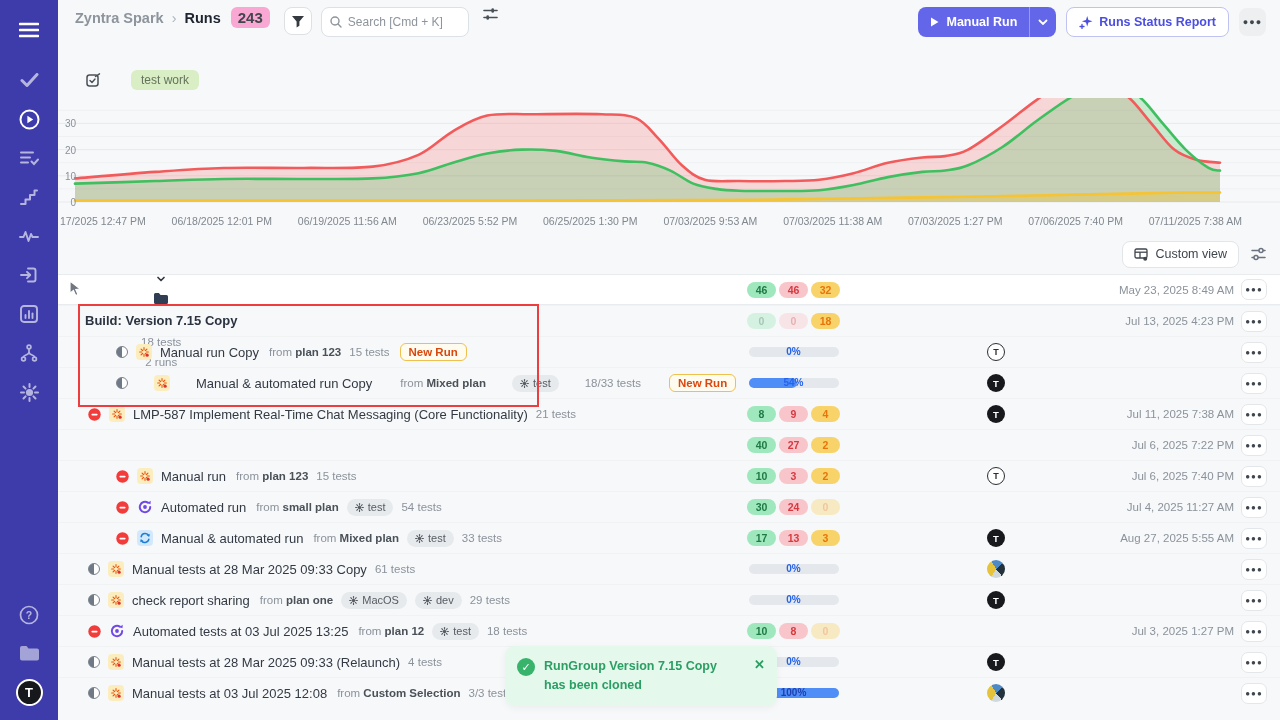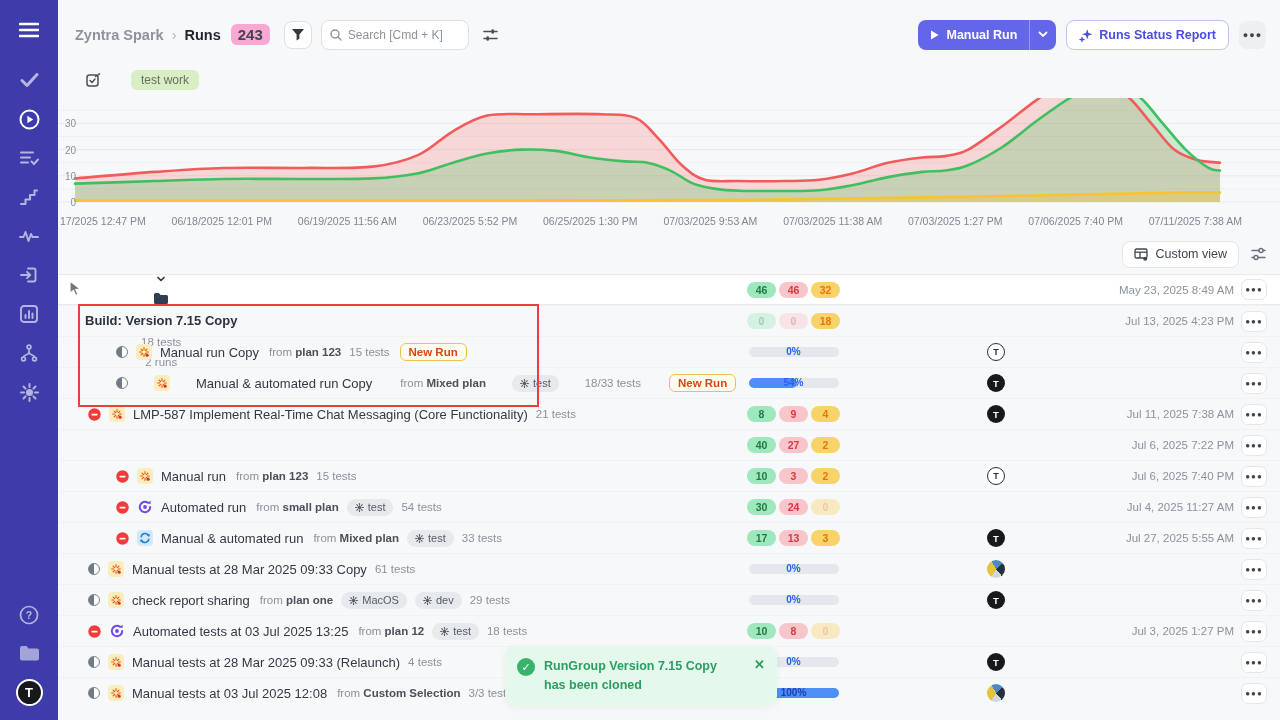--- a/index.html
+++ b/index.html
@@ -11,21 +11,21 @@
   #sidebar .icn { width:24px; height:24px; display:flex; align-items:center; justify-content:center; opacity:.62; cursor:pointer; }
   #sidebar .icn.top { margin-bottom:26px; opacity:1; }
   #sidebar .icn.active { opacity:1; }
   #sidebar .navgrp { display:flex; flex-direction:column; gap:15px; align-items:center; }
   #sidebar .botgrp { margin-top:auto; display:flex; flex-direction:column; gap:14px; align-items:center; }
   .tlogo { width:27px; height:27px; border-radius:50%; background:#16181c; border:2px solid #fff; color:#fff; font-weight:bold; font-size:13px; display:flex; align-items:center; justify-content:center; }
 
   
   #main { position:absolute; left:58px; top:0; width:1222px; height:720px; }
 
-  .header { height:62px; display:flex; align-items:center; padding:7px 14px 0 17px; }
+  .header { height:62px; display:flex; align-items:flex-start; padding:7px 14px 0 17px; }
   .crumb { display:flex; align-items:center; gap:8px; font-size:14.5px; }
   .crumb .proj { color:#8d949c; font-weight:600; }
   .crumb .sep { color:#adb5bd; }
   .crumb .page { color:#1e2430; font-weight:bold; }
   .countpill { background:#f9a8d4; color:#41464c; font-size:15px; font-weight:bold; border-radius:6px; padding:2px 7px; margin-left:2px; }
   .funnel-btn { width:28px; height:28px; margin-left:14px; border:1px solid #dde1e5; background:#fff; border-radius:8px; display:flex; align-items:center; justify-content:center; cursor:pointer; }
   .searchbox { margin-left:9px; width:148px; height:30px; border:1px solid #dde1e5; background:#fff; border-radius:8px; display:flex; align-items:center; padding:0 8px; gap:6px; }
   .searchbox input { border:none; outline:none; width:110px; font-size:12px; color:#495057; background:transparent; font-family:"Liberation Sans",sans-serif; }
   .searchbox input::placeholder { color:#8d949c; }
   .hdr-sliders { margin-left:14px; cursor:pointer; display:flex; }
@@ -599,21 +599,21 @@
               </g>
               <circle cx="6" cy="6" r="2.3" fill="#555c63"></circle>
             </svg> test</span>
           <span class="rmeta">33 tests</span>
         </div>
     <div class="stats">
           <span class="pill green">17</span>
           <span class="pill red">13</span>
           <span class="pill yellow">3</span>
         </div>
-    <div class="rdate">Jul 27, 2025 5:55 AM</div>
+    <div class="rdate">Aug 27, 2025 5:55 AM</div>
     <button class="rmenu">●●●</button>
   <span class="avatar black">T</span>
       </div>
 
   <div class="row">
     <div class="row-left" style="padding-left: 30px;">
           <span class="stico">
             <span class="half-ico"></span>
           </span>
           <span class="typico manual">

